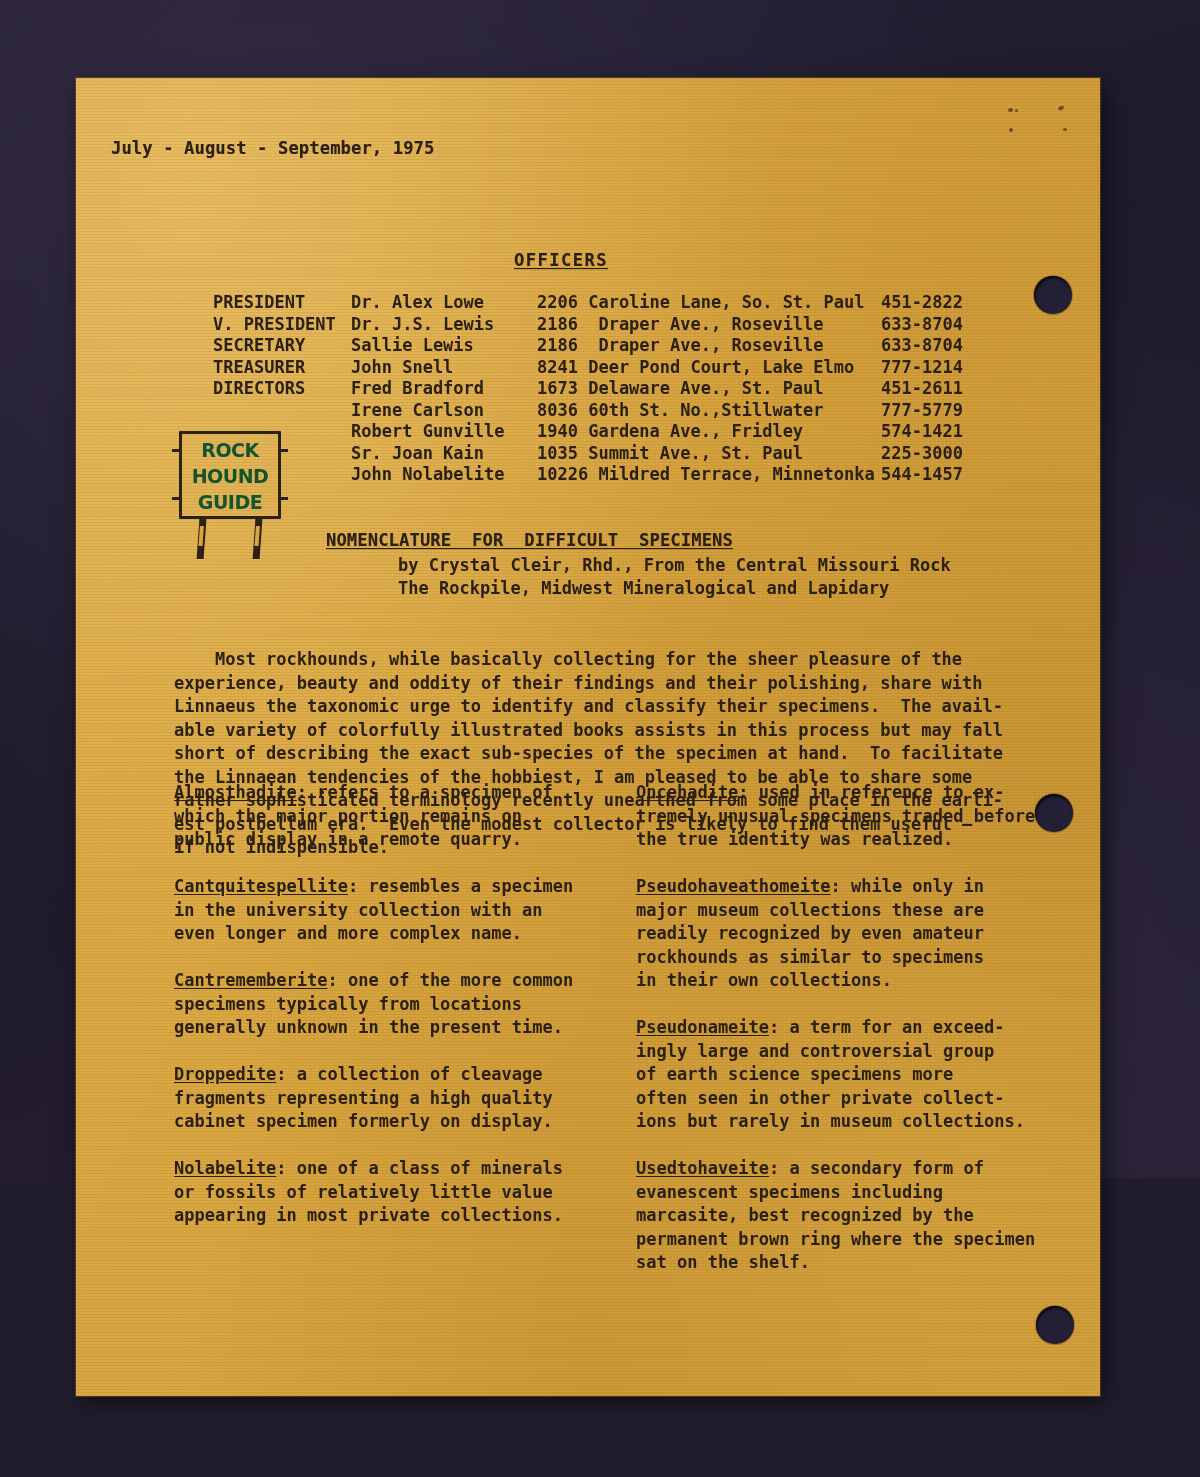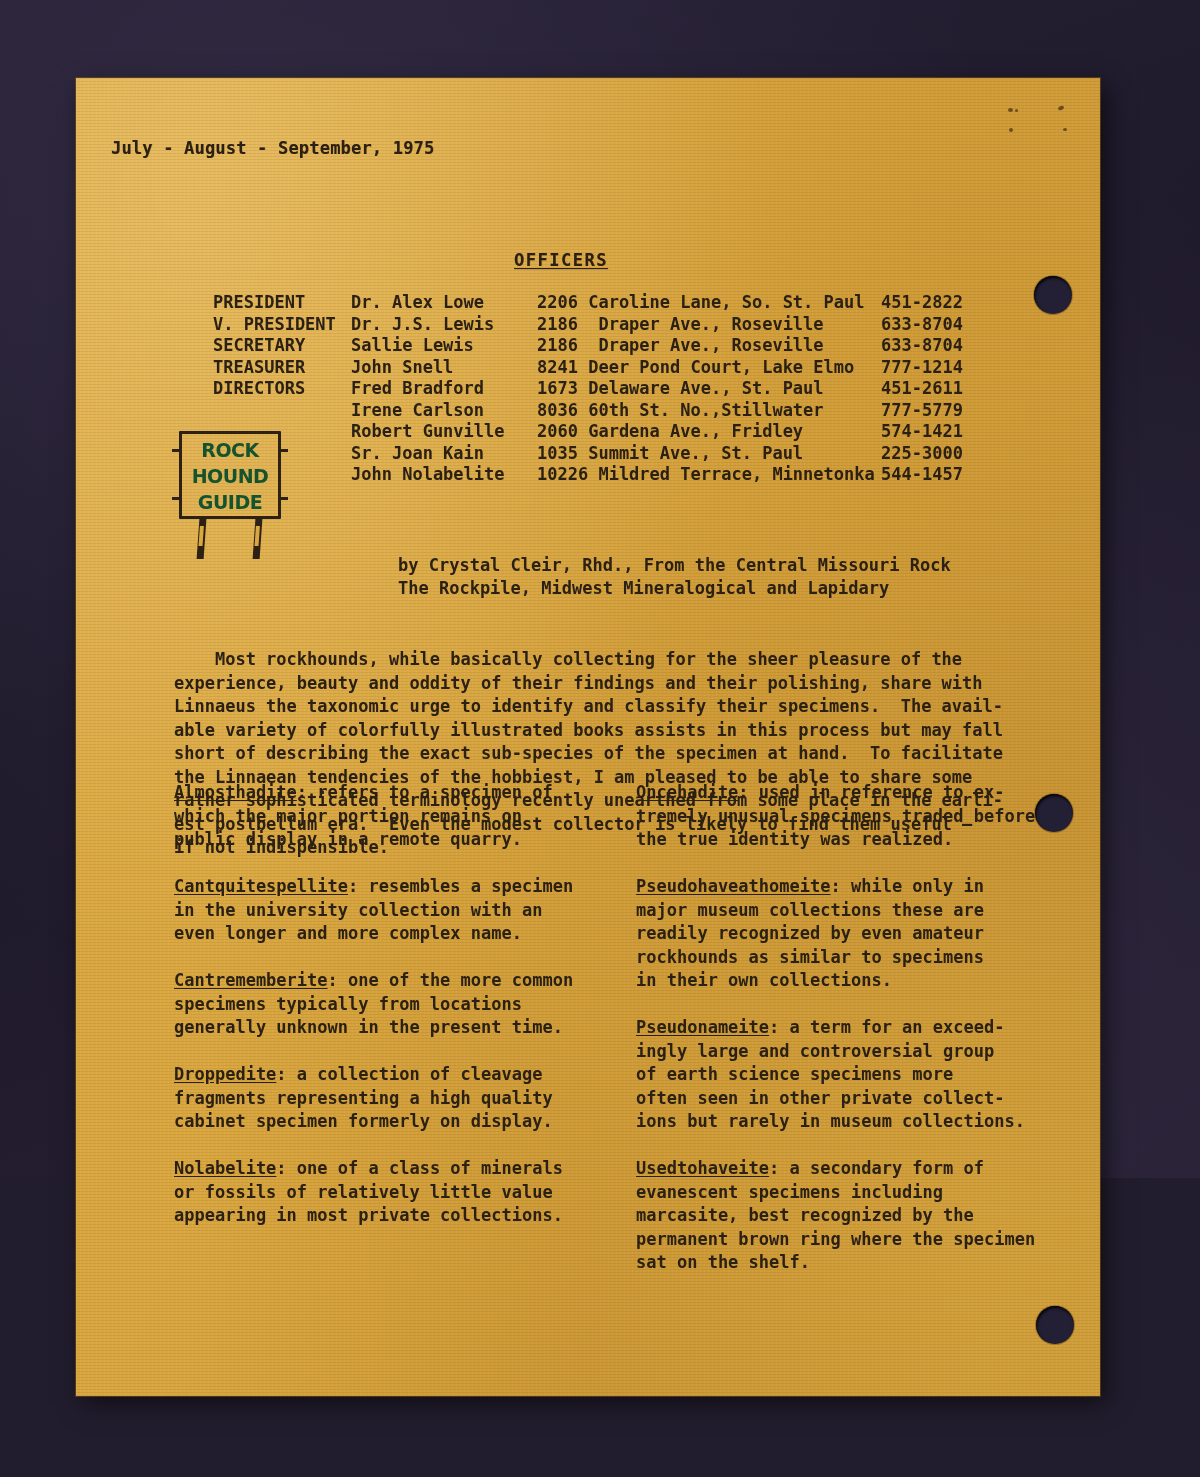--- a/index.html
+++ b/index.html
@@ -188,25 +188,26 @@
 
       <div class="t u" style="left:438px; top:172px; font-size:17px; letter-spacing:1.5px;">OFFICERS</div>
 
       <div id="officers-table" style="position:absolute; left:137px; top:214px; font-size:17px; line-height:21.5px;">
           <div class="ofc-row" style="position: relative; height: 21.5px;"><span class="ofc-role">PRESIDENT</span><span class="ofc-name">Dr. Alex Lowe</span><span class="ofc-addr">2206 Caroline Lane, So. St. Paul</span><span class="ofc-phone">451-2822</span></div>
           <div class="ofc-row" style="position: relative; height: 21.5px;"><span class="ofc-role">V. PRESIDENT</span><span class="ofc-name">Dr. J.S. Lewis</span><span class="ofc-addr">2186  Draper Ave., Roseville</span><span class="ofc-phone">633-8704</span></div>
           <div class="ofc-row" style="position: relative; height: 21.5px;"><span class="ofc-role">SECRETARY</span><span class="ofc-name">Sallie Lewis</span><span class="ofc-addr">2186  Draper Ave., Roseville</span><span class="ofc-phone">633-8704</span></div>
           <div class="ofc-row" style="position: relative; height: 21.5px;"><span class="ofc-role">TREASURER</span><span class="ofc-name">John Snell</span><span class="ofc-addr">8241 Deer Pond Court, Lake Elmo</span><span class="ofc-phone">777-1214</span></div>
           <div class="ofc-row" style="position: relative; height: 21.5px;"><span class="ofc-role">DIRECTORS</span><span class="ofc-name">Fred Bradford</span><span class="ofc-addr">1673 Delaware Ave., St. Paul</span><span class="ofc-phone">451-2611</span></div>
           <div class="ofc-row" style="position: relative; height: 21.5px;"><span class="ofc-role"></span><span class="ofc-name">Irene Carlson</span><span class="ofc-addr">8036 60th St. No.,Stillwater</span><span class="ofc-phone">777-5779</span></div>
-          <div class="ofc-row" style="position: relative; height: 21.5px;"><span class="ofc-role"></span><span class="ofc-name">Robert Gunville</span><span class="ofc-addr">2060 Gardena Ave., Fridley</span><span class="ofc-phone">574-1421</span></div>
+          <div class="ofc-row" style="position: relative; height: 21.5px;"><span class="ofc-role"></span><span class="ofc-name">Robert Gunville</span><span class="ofc-addr">1940 Gardena Ave., Fridley</span><span class="ofc-phone">574-1421</span></div>
           <div class="ofc-row" style="position: relative; height: 21.5px;"><span class="ofc-role"></span><span class="ofc-name">Sr. Joan Kain</span><span class="ofc-addr">1035 Summit Ave., St. Paul</span><span class="ofc-phone">225-3000</span></div>
           <div class="ofc-row" style="position: relative; height: 21.5px;"><span class="ofc-role"></span><span class="ofc-name">John Nolabelite</span><span class="ofc-addr">10226 Mildred Terrace, Minnetonka</span><span class="ofc-phone">544-1457</span></div>
         </div>
 
+      <div class="t u" style="left:250px; top:452px; font-size:17px;">NOMENCLATURE  FOR  DIFFICULT  SPECIMENS</div>
 
       <div id="byline" style="position:absolute; left:322px; top:476px; font-size:17px; line-height:23px; white-space:pre;"><div>by Crystal Cleir, Rhd., From the Central Missouri Rock</div><div>The Rockpile, Midwest Mineralogical and Lapidary</div></div>
 
       <div id="intro" style="position:absolute; left:98px; top:570px; font-size:17px; line-height:23.5px; white-space:pre;"><div>    Most rockhounds, while basically collecting for the sheer pleasure of the</div><div>experience, beauty and oddity of their findings and their polishing, share with</div><div>Linnaeus the taxonomic urge to identify and classify their specimens.  The avail-</div><div>able variety of colorfully illustrated books assists in this process but may fall</div><div>short of describing the exact sub-species of the specimen at hand.  To facilitate</div><div>the Linnaean tendencies of the hobbiest, I am pleased to be able to share some</div><div>rather sophisticated terminology recently unearthed from some place in the earli-</div><div>est postbellum era.  Even the modest collector is likely to find them useful —</div><div>if not indispensible.</div></div>
 
       <div id="defs-left" style="position:absolute; left:98px; top:703px; width:410px; font-size:17px; line-height:23.5px; white-space:pre;"><div style="margin-bottom: 23.5px;"><div><span class="u">Almosthadite</span><span>: refers to a specimen of</span></div><div>which the major portion remains on</div><div>public display in a remote quarry.</div></div><div style="margin-bottom: 23.5px;"><div><span class="u">Cantquitespellite</span><span>: resembles a specimen</span></div><div>in the university collection with an</div><div>even longer and more complex name.</div></div><div style="margin-bottom: 23.5px;"><div><span class="u">Cantrememberite</span><span>: one of the more common</span></div><div>specimens typically from locations</div><div>generally unknown in the present time.</div></div><div style="margin-bottom: 23.5px;"><div><span class="u">Droppedite</span><span>: a collection of cleavage</span></div><div>fragments representing a high quality</div><div>cabinet specimen formerly on display.</div></div><div style="margin-bottom: 23.5px;"><div><span class="u">Nolabelite</span><span>: one of a class of minerals</span></div><div>or fossils of relatively little value</div><div>appearing in most private collections.</div></div></div>
 
       <div id="defs-right" style="position:absolute; left:560px; top:703px; width:420px; font-size:17px; line-height:23.5px; white-space:pre;"><div style="margin-bottom: 23.5px;"><div><span class="u">Oncehadite</span><span>: used in reference to ex-</span></div><div>tremely unusual specimens traded before</div><div>the true identity was realized.</div></div><div style="margin-bottom: 23.5px;"><div><span class="u">Pseudohaveathomeite</span><span>: while only in</span></div><div>major museum collections these are</div><div>readily recognized by even amateur</div><div>rockhounds as similar to specimens</div><div>in their own collections.</div></div><div style="margin-bottom: 23.5px;"><div><span class="u">Pseudonameite</span><span>: a term for an exceed-</span></div><div>ingly large and controversial group</div><div>of earth science specimens more</div><div>often seen in other private collect-</div><div>ions but rarely in museum collections.</div></div><div style="margin-bottom: 23.5px;"><div><span class="u">Usedtohaveite</span><span>: a secondary form of</span></div><div>evanescent specimens including</div><div>marcasite, best recognized by the</div><div>permanent brown ring where the specimen</div><div>sat on the shelf.</div></div></div>
 
       <div id="sign">

